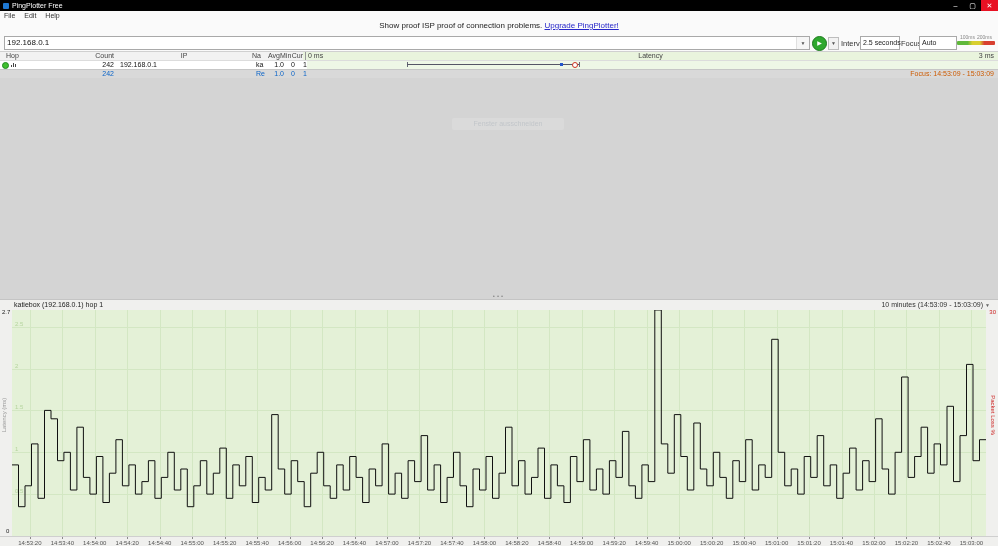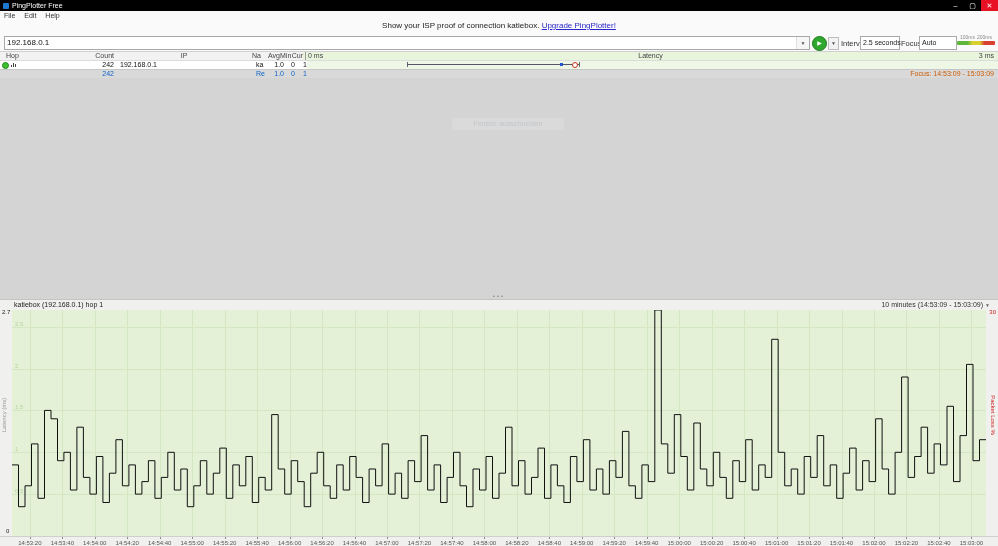--- a/index.html
+++ b/index.html
@@ -108,21 +108,21 @@
   <span class="tb-btn tb-close">✕</span>
 </div>
 
 <div class="chrome">
   <div class="menubar">
       <span class="menu-item">File</span>
       <span class="menu-item">Edit</span>
       <span class="menu-item">Help</span>
     </div>
   <div class="banner">
-    <span>Show your ISP proof of connection katiebox.</span>
+    <span>Show proof ISP proof of connection problems.</span>
     <a href="#">Upgrade PingPlotter!</a>
   </div>
 
   <div class="target-combo">
     <input class="target-input" value="192.168.0.1" style="">
     <span class="combo-arrow">▼</span>
   </div>
   <div class="play-btn">
     <span>▶</span>
   </div>

